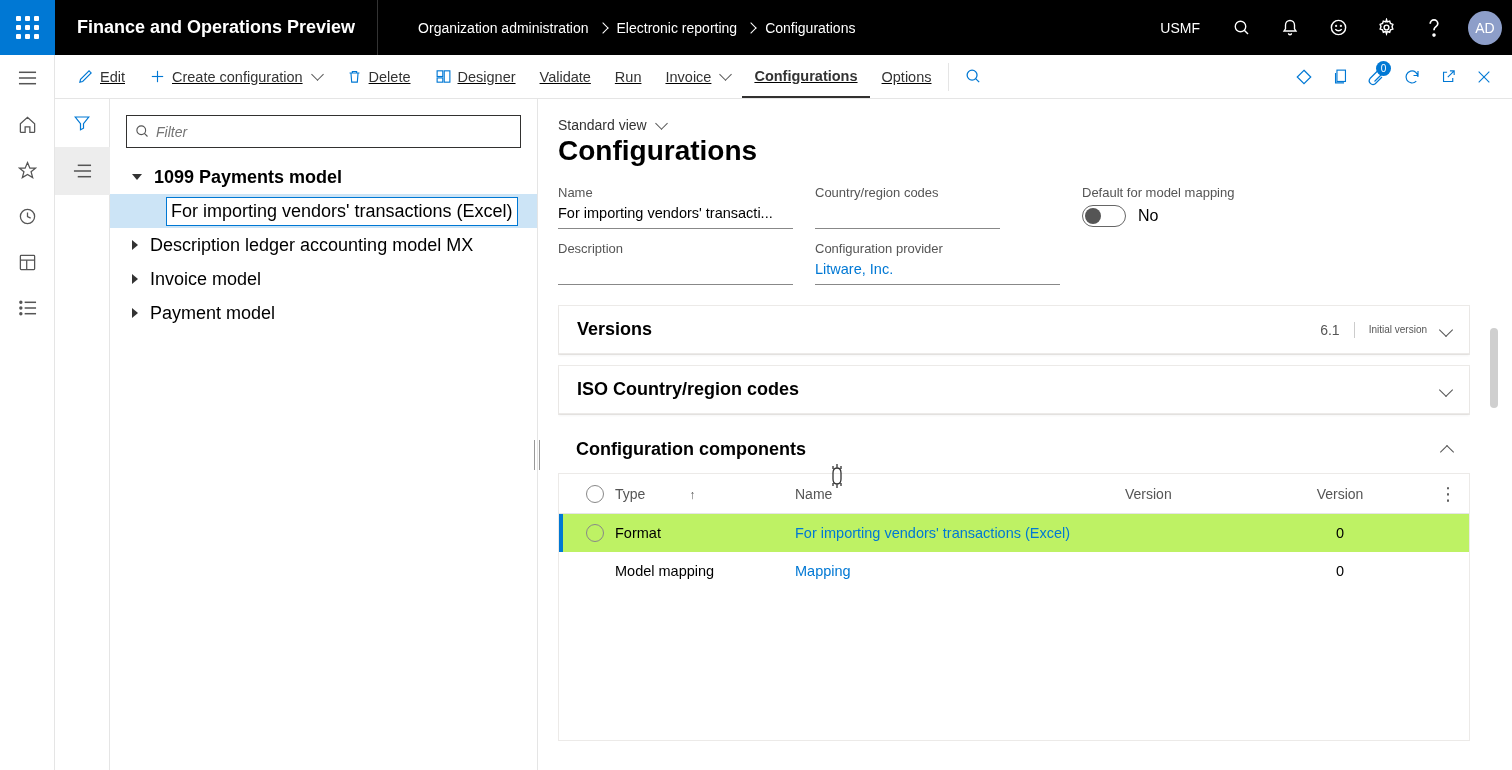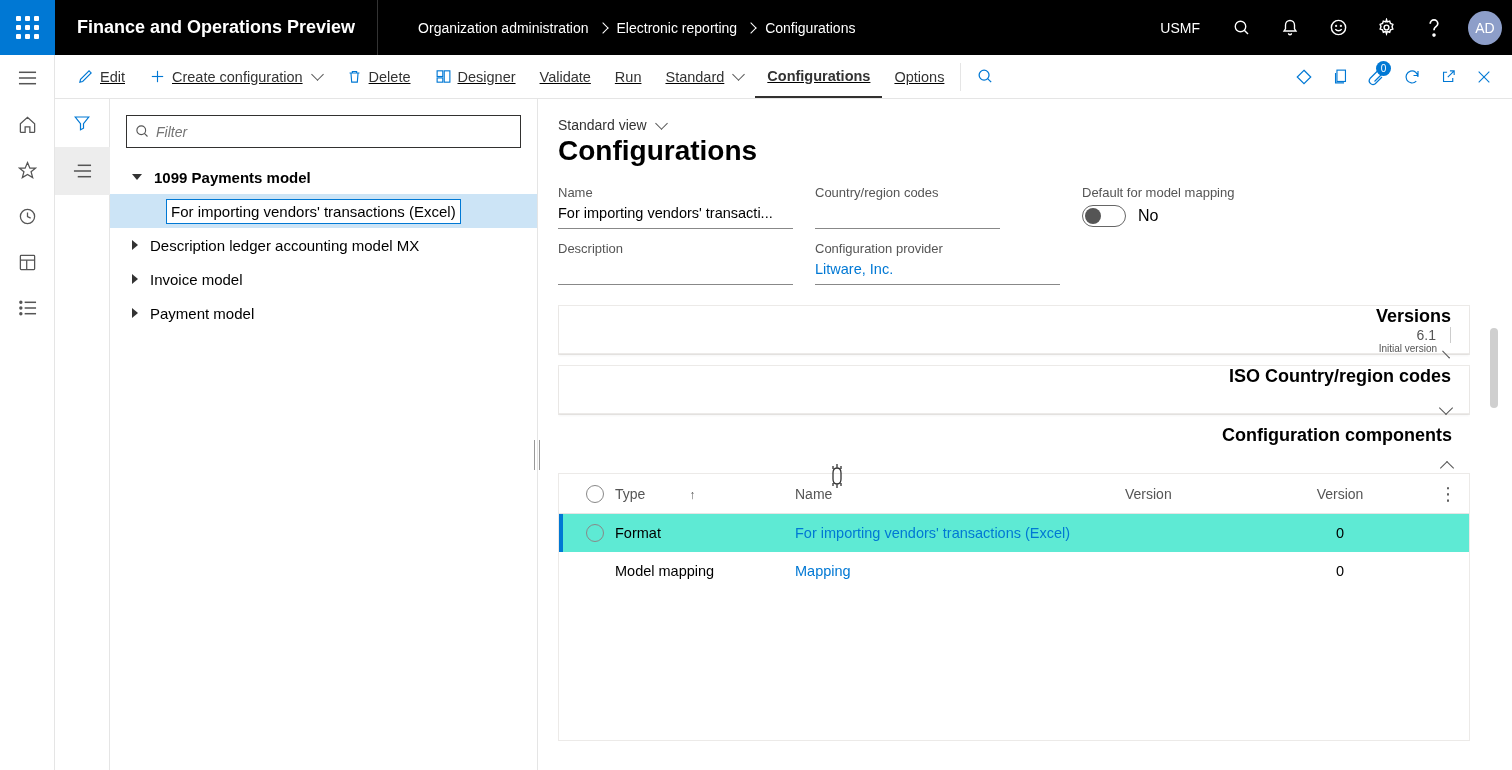--- a/index.html
+++ b/index.html
@@ -36,21 +36,21 @@
 
 
 .sec-rail { position:absolute; left:55px; top:99px; width:55px; height:671px; border-right:1px solid #e5e5e5; display:flex; flex-direction:column; align-items:center; }
 .sec-rail-item { width:55px; height:48px; display:flex; align-items:center; justify-content:center; color:#0078D4; cursor:pointer; }
 .sec-rail-item.active { background:#ededed; color:#333; }
 
 
 .tree-panel { position:absolute; left:110px; top:99px; width:428px; height:671px; border-right:1px solid #e5e5e5; }
 .filter-box { margin:16px 16px 12px 16px; height:33px; border:1px solid #323130; display:flex; align-items:center; padding:0 8px; }
 .filter-box input { border:none; outline:none; flex:1; font-size:14px; font-style:italic; }
-.tree { font-size:15px; }
+.tree { font-size:18px; }
 .tree-item { display:flex; align-items:center; height:34px; padding-left:22px; cursor:pointer; }
 .tree-caret { width:0; height:0; margin-right:12px; }
 .tree-caret.expanded { border-top:6px solid #333; border-left:5px solid transparent; border-right:5px solid transparent; }
 .tree-caret.collapsed { border-left:6px solid #333; border-top:5px solid transparent; border-bottom:5px solid transparent; }
 .tree-item.bold { font-weight:600; }
 .tree-child { padding-left:56px; }
 .tree-child.selected { background:#cce4f6; }
 .tree-child.selected span { border:1px solid #0078D4; padding:3px 4px; background:#fff; }
 
 
@@ -59,35 +59,35 @@
 .page-title { font-size:28px; font-weight:600; margin-bottom:18px; }
 .field-row { display:flex; gap:22px; margin-bottom:4px; }
 .field { display:flex; flex-direction:column; }
 .field-label { font-size:13px; color:#555; margin-bottom:3px; }
 .field-underline { border-bottom:1px solid #888; min-width:235px; height:26px; font-size:14.5px; padding:2px 0; }
 .link-val { color:#0078D4; }
 .toggle { display:flex; align-items:center; gap:12px; margin-top:22px; }
 .toggle-track { width:44px; height:22px; border:1px solid #666; border-radius:12px; position:relative; }
 .toggle-knob { position:absolute; left:2px; top:2px; width:16px; height:16px; border-radius:50%; background:#555; }
 .section { border:1px solid #eceae8; margin-top:20px; background:#fff; }
-.section-header { height:48px; display:flex; align-items:flex-end; padding:0 18px; font-size:18px; font-weight:600; box-shadow:0 2px 2px rgba(0,0,0,0.04); border-bottom:1px solid #eceae8;flex-direction:column; }
+.section-header { height:48px; display:flex; align-items:center; padding:0 18px; font-size:18px; font-weight:600; box-shadow:0 2px 2px rgba(0,0,0,0.04); border-bottom:1px solid #eceae8; }
 .section-header .sh-spacer { flex:1; }
 .section-header .meta { font-size:14px; font-weight:400; color:#555; padding-right:14px; border-right:1px solid #ccc; }
 .section-header .meta2 { font-size:10px; font-weight:400; color:#555; padding:0 14px; }
 .section-header .chev { width:10px; height:10px; border-right:1.5px solid #555; border-bottom:1.5px solid #555; transform:rotate(45deg); margin-left:auto; }
 .section-header .chev.up { transform:rotate(-135deg); margin-top:6px; }
 .table-header { display:flex; align-items:center; height:40px; font-size:14px; color:#555; border-bottom:1px solid #e5e5e5; padding-left:16px; }
 .table-row { display:flex; align-items:center; height:38px; font-size:14.5px; padding-left:16px; }
 .col-sel { width:40px; display:flex; justify-content:center; }
 .col-type { width:180px; }
 .col-name { width:330px; }
 .col-derived { width:170px; }
 .col-version { width:90px; text-align:center; }
 .circle { width:18px; height:18px; border:1.5px solid #888; border-radius:50%; }
-.table-row.selected { background:#5eead4; border-left:4px solid #0078D4; padding-left:12px; }
+.table-row.selected { background:#bef264; border-left:4px solid #0078D4; padding-left:12px; }
 .sort-arrow { font-size:12px; margin-left:40px; }
 .more-col { margin-left:auto; margin-right:12px; font-size:18px; color:#555; }
 .cursor { position:absolute; left:825px; top:462px; font-size:22px; pointer-events:none; }
 .splitter { position:absolute; left:534px; top:440px; width:6px; height:30px; display:flex; justify-content:space-between; }
 .splitter span { width:1px; background:#999; }
 .scrollbar { position:absolute; right:14px; top:328px; width:8px; height:80px; background:#cfcfcf; border-radius:4px; }
 svg { display:block; }
 </style>
 </head>
 <body>
@@ -233,21 +233,21 @@
       </span>
     <span>Designer</span>
   </div>
   <div class="cmd-btn">
       <span>Validate</span>
     </div>
   <div class="cmd-btn">
       <span>Run</span>
     </div>
   <div class="cmd-btn">
-    <span>Standard</span>
+    <span>Invoice</span>
     <span class="cmd-chevron"></span>
   </div>
   <div class="cmd-btn active">
       <span>Configurations</span>
     </div>
   <div class="cmd-btn">
       <span>Options</span>
     </div>
   <div class="cmd-sep"></div>
   <div class="cmd-btn">

